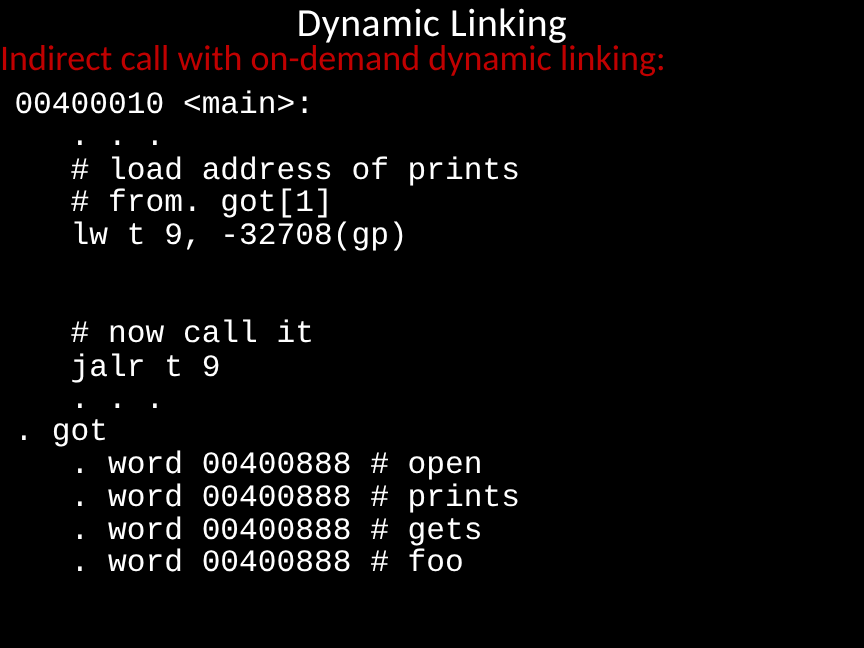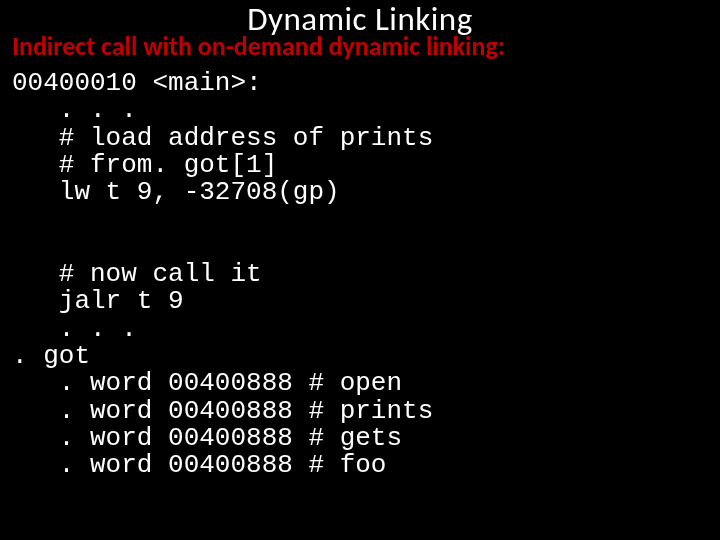--- a/index.html
+++ b/index.html
@@ -22,25 +22,24 @@
     font-size: 33px;
     font-weight: 400;
     text-align: center;
     margin: 0;
     padding-top: 2px;
     letter-spacing: 0.5px;
     line-height: 1.05;
   }
   .subtitle {
     color: #c00000;
-    font-size: 26px;
-    font-weight: 700;
+    font-size: 30px;
+    font-weight: 400;
     margin: 0;
     margin-top: -4px;
-    padding-left: 12px;
     line-height: 1.05;
   }
   .code {
     color: #fff;
     font-family: Consolas, "Courier New", monospace;
     font-size: 26px;
     line-height: 1.05;
     white-space: pre;
     padding-left: 12px;
     padding-top: 10px;

